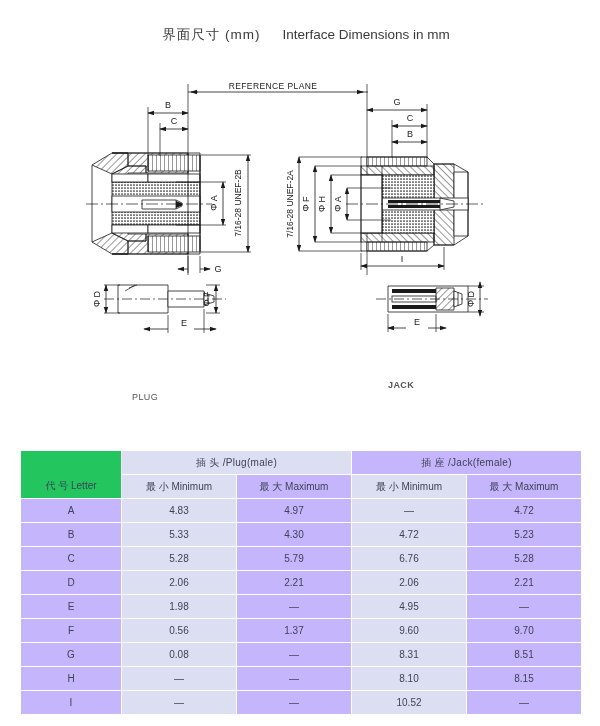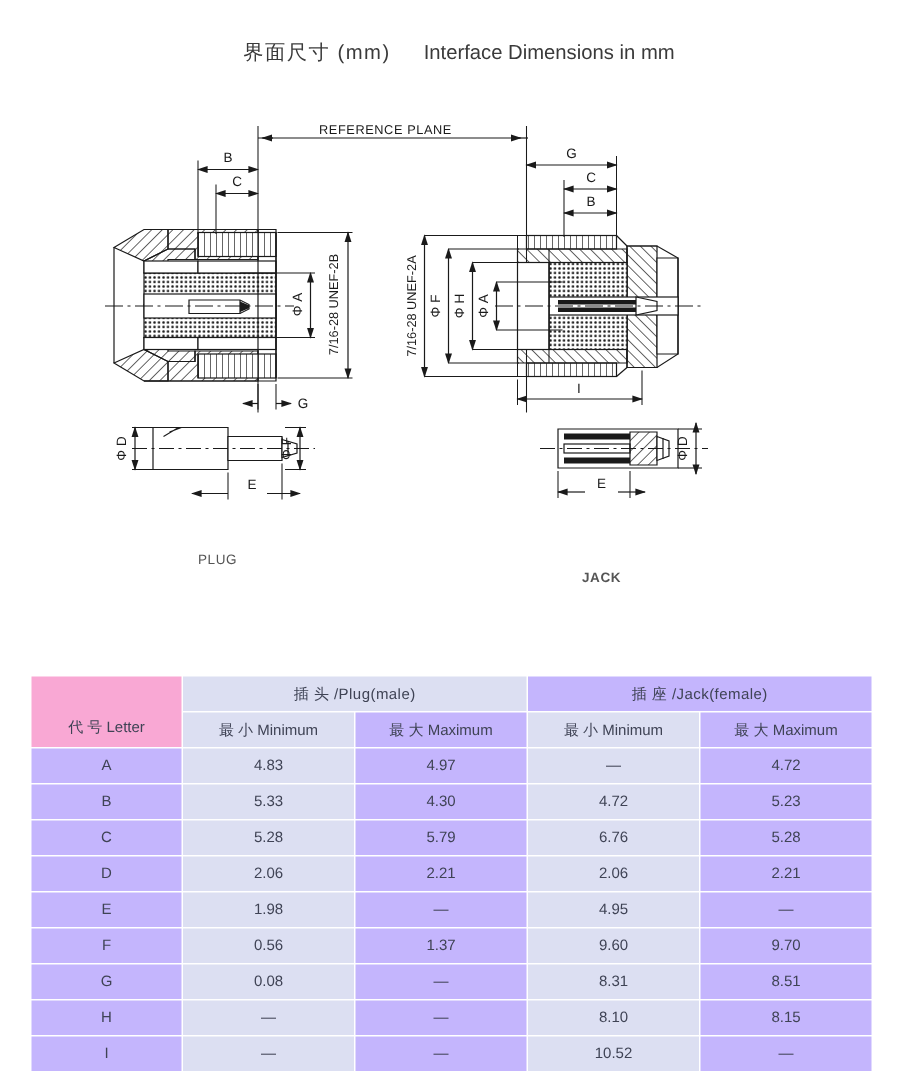--- a/index.html
+++ b/index.html
@@ -27,34 +27,34 @@
     color: #3a3a3a;
     white-space: pre;
   }
   #title-block .cn { letter-spacing: 1px; margin-left: 12px; }
   #title-block .gap { display: inline-block; width: 22px; }
 
   
   #drawing-area {
     position: absolute;
     top: 70px;
-    left: 0;
+    left: 16px;
     width: 494px;
     height: 330px;
     text-align: center;
   }
   #drawing-svg { display: block; }
 
   .caption {
     position: absolute;
     font-size: 9px;
     color: #555;
     letter-spacing: 0.4px;
   }
-  #caption-plug { left: 132px; top: 368px; }
+  #caption-plug { left: 132px; top: 392px; }
   #caption-jack { left: 388px; top: 380px; font-weight: bold; }
 
   
   #dim-table {
     position: absolute;
     left: 20px;
     top: 450px;
     width: 560px;
     border-collapse: separate;
     border-spacing: 1px;
@@ -69,21 +69,21 @@
     font-size: 10px;
     font-weight: normal;
     color: #3f4355;
     border: 0;
   }
   .col-letter { width: 100px; }
   .col-v { width: 114px; }
 
   .c-dark  { background: #c4b5fd; }
   .c-light { background: #dcdff2; }
-  .c-blank { background: #f9a8d4; }
+  .c-blank { background: #22c55e; }
 
   .grp-head { font-size: 10px; letter-spacing: .3px; }
   .hdr-cell { font-size: 10px; }
   .dash { font-size: 12px; color: #3f4355; }
 </style>
 </head>
 <body>
 
 <div id="title-block"><span class="cn">界面尺寸 (mm)</span><span class="gap"></span><span>Interface Dimensions in mm</span></div>
 

